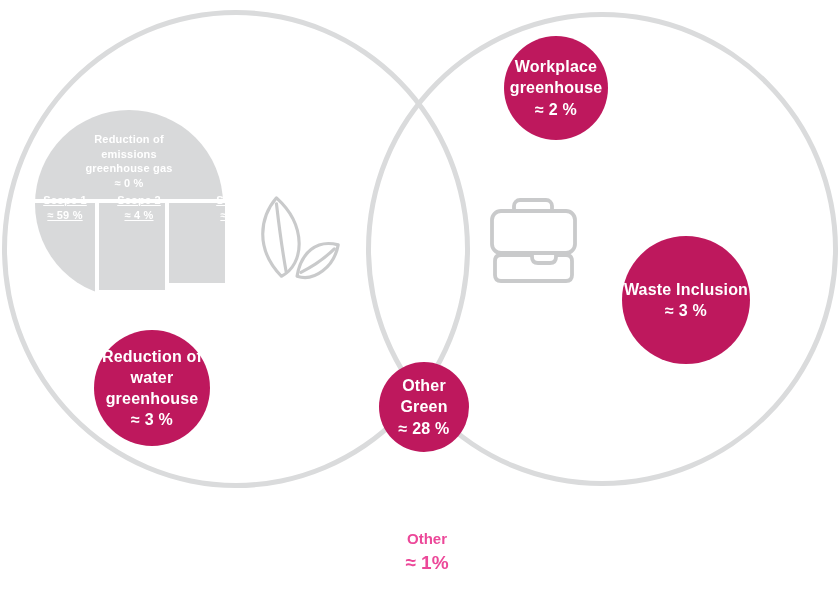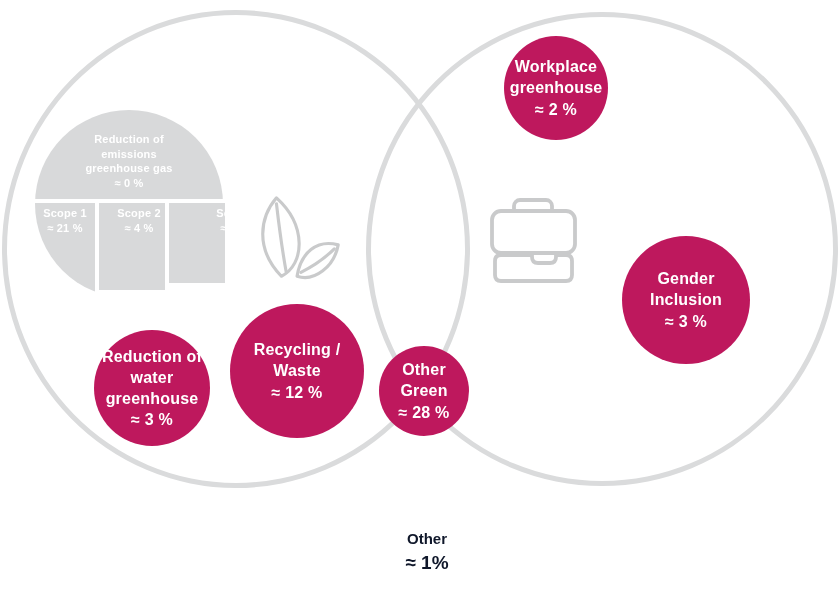--- a/index.html
+++ b/index.html
@@ -31,41 +31,41 @@
   .cover-right{left:134px;top:173px;width:16px;height:10px;}
   .ghg-stripe{position:absolute;background:#ffffff;}
   .stripe-h{left:0;top:89px;width:190px;height:4px;}
   .stripe-v1{left:60px;top:93px;width:4px;height:99px;}
   .stripe-v2{left:130px;top:93px;width:4px;height:99px;}
   .ghg-text{
     position:absolute;text-align:center;color:#ffffff;font-weight:bold;
     font-size:11px;line-height:1.32;letter-spacing:.2px;
   }
   .ghg-title{left:9px;top:22px;width:170px;}
-  .scope-label{top:96px;}
+  .scope-label{top:83px;text-decoration:underline;}
   .scope-1{left:1px;width:58px;}
   .scope-2{left:64px;width:80px;}
   .scope-3{left:134px;width:56px;margin-left:41px;}
   
   .b-renewable{left:216px;top:46px;width:100px;height:100px;}
   .b-water{left:94px;top:330px;width:116px;height:116px;}
   .b-recycling{left:230px;top:304px;width:134px;height:134px;}
-  .b-othergreen{left:379px;top:346px;width:90px;height:90px;}
+  .b-othergreen{left:379px;top:362px;width:90px;height:90px;}
   .b-workplace{left:504px;top:36px;width:104px;height:104px;}
   .b-gender{left:657px;top:99px;width:102px;height:102px;}
   .b-social{left:622px;top:236px;width:128px;height:128px;}
   .b-othersocial{left:541px;top:348px;width:100px;height:100px;}
   
   .icon-svg{position:absolute;z-index:2;}
   .leaf-pos{left:250px;top:190px;}
   .briefcase-pos{left:485px;top:192px;}
   
   .footer{
     position:absolute;left:347px;top:528px;width:160px;text-align:center;
-    color:#0f172a;font-weight:bold;z-index:2;
+    color:#ec4899;font-weight:bold;z-index:2;
   }
   .footer-label{display:block;font-size:15px;line-height:21px;}
   .footer-value{display:block;font-size:19px;line-height:27px;}
 </style>
 </head>
 <body>
 
 <div class="stage">
 
   <div class="venn-outline venn-left"></div>
@@ -82,67 +82,61 @@
     <div class="ghg-stripe stripe-v1"></div>
     <div class="ghg-stripe stripe-v2"></div>
     <div class="ghg-text ghg-title lines">
       <span>Reduction of</span>
       <span>emissions</span>
       <span>greenhouse gas</span>
       <span>≈ 0 %</span>
     </div>
     <div class="ghg-text scope-label scope-1 lines">
       <span>Scope 1</span>
-      <span>≈ 21 %</span>
+      <span>≈ 59 %</span>
     </div>
     <div class="ghg-text scope-label scope-2 lines">
       <span>Scope 2</span>
       <span>≈ 4 %</span>
     </div>
     <div class="ghg-text scope-label scope-3 lines">
       <span>Scope 3</span>
       <span>≈ 71 %</span>
     </div>
   </div>
 
   <div class="bubble b-water">
     <div class="lines">
       <span>Reduction of</span>
       <span>water</span>
       <span>greenhouse</span>
       <span>≈ 3 %</span>
     </div>
   </div>
 
-  <div class="bubble b-recycling">
-    <div class="lines">
-      <span>Recycling / Waste</span>
-      <span>≈ 12 %</span>
-    </div>
-  </div>
 
   <div class="bubble b-othergreen">
     <div class="lines">
       <span>Other Green</span>
       <span>≈ 28 %</span>
     </div>
   </div>
 
   <div class="bubble b-workplace">
     <div class="lines">
       <span>Workplace</span>
       <span>greenhouse</span>
       <span>≈ 2 %</span>
     </div>
   </div>
 
 
   <div class="bubble b-social">
     <div class="lines">
-      <span>Gender Inclusion</span>
+      <span>Waste Inclusion</span>
       <span>≈ 3 %</span>
     </div>
   </div>
 
 
   <svg class="icon-svg leaf-pos" width="98" height="98" viewBox="0 0 100 100" fill="none" stroke="#c9cacb" stroke-width="3.2" stroke-linecap="round" stroke-linejoin="round">
     <path d="M27 8 C 10 28, 5 60, 32 88 C 56 76, 58 36, 27 8 Z" fill="#ffffff"></path>
     <path d="M27 14 C 30 40, 33 62, 37 84" fill="none"></path>
     <path d="M48 88 C 52 64, 68 50, 90 56 C 86 78, 66 94, 48 88 Z" fill="#ffffff"></path>
     <path d="M52 84 C 64 78, 76 70, 86 60" fill="none"></path>

